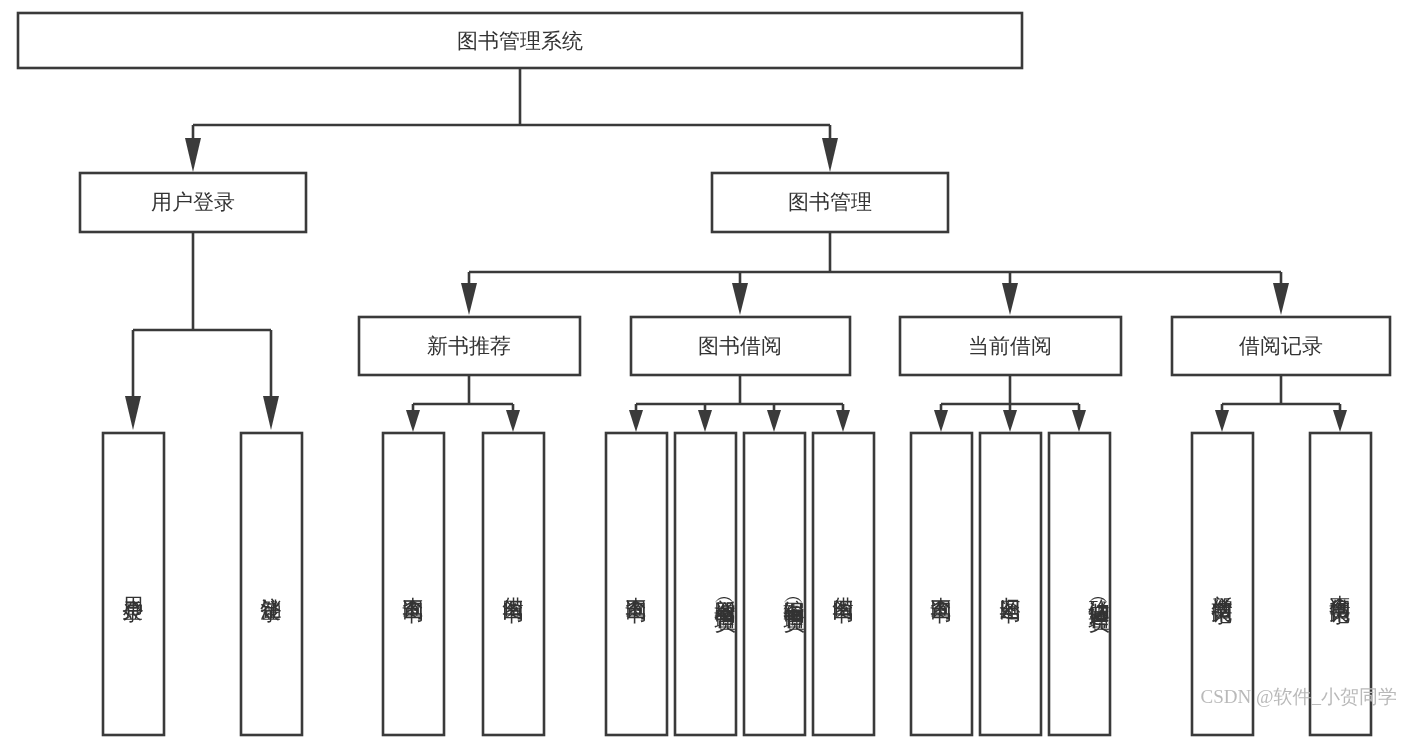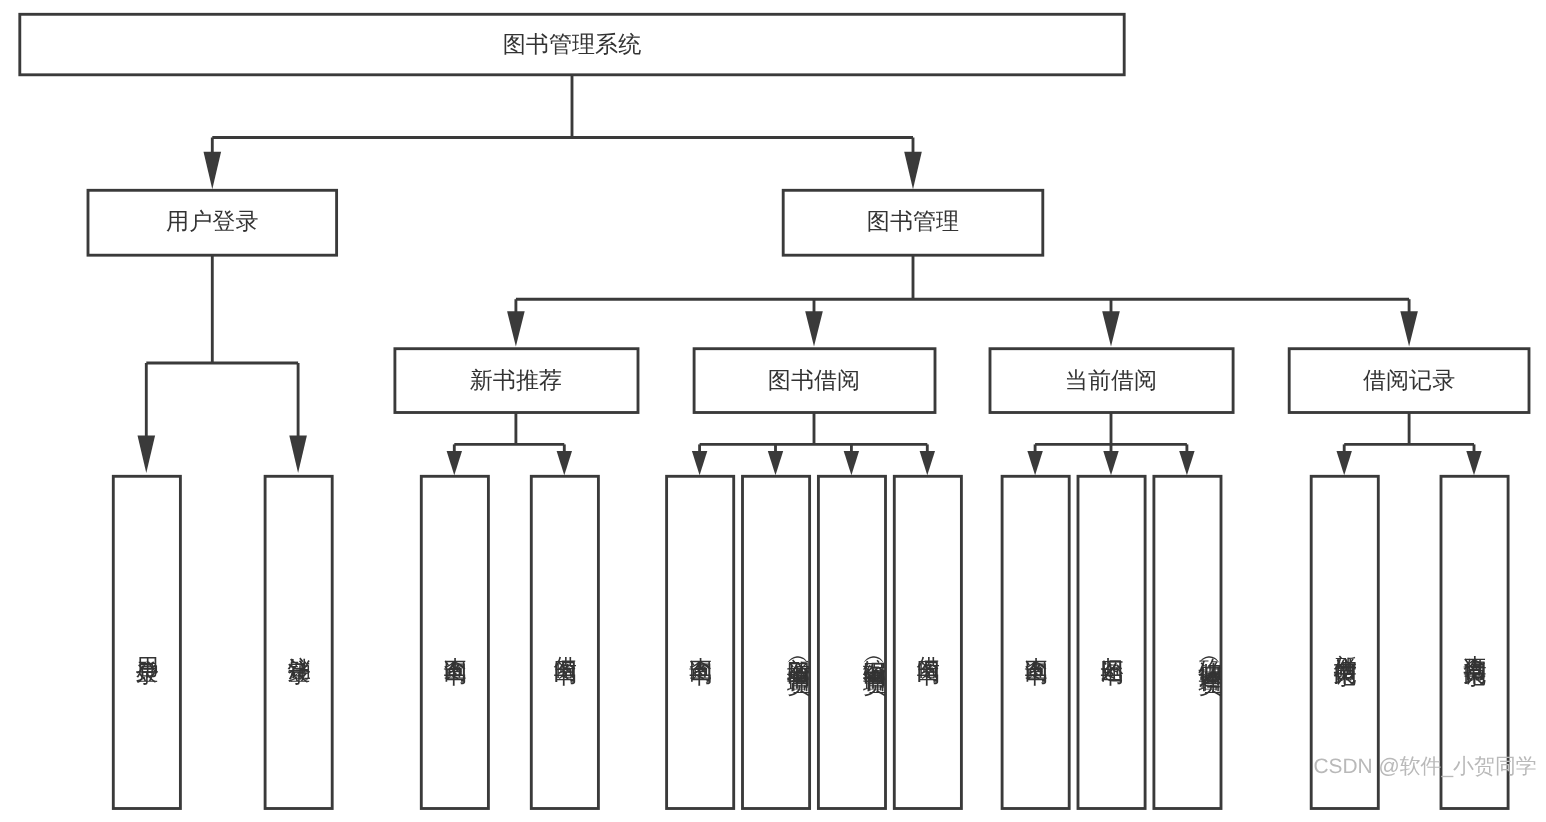--- a/index.html
+++ b/index.html
@@ -59,21 +59,21 @@
     line-height: 1;
     white-space: nowrap;
     text-align: left;
     pointer-events: none;
     user-select: none;
   }
   #watermark {
     position: absolute;
     right: 8px;
     bottom: 5px;
-    font-family: Liberation Sans, sans-serif;
+    font-family: Liberation Serif, serif;
     font-size: 19px;
     color: #b9b9b9;
     white-space: nowrap;
     user-select: none;
   }
 </style>
 </head>
 <body>
 
 <div id="diagram-root">

